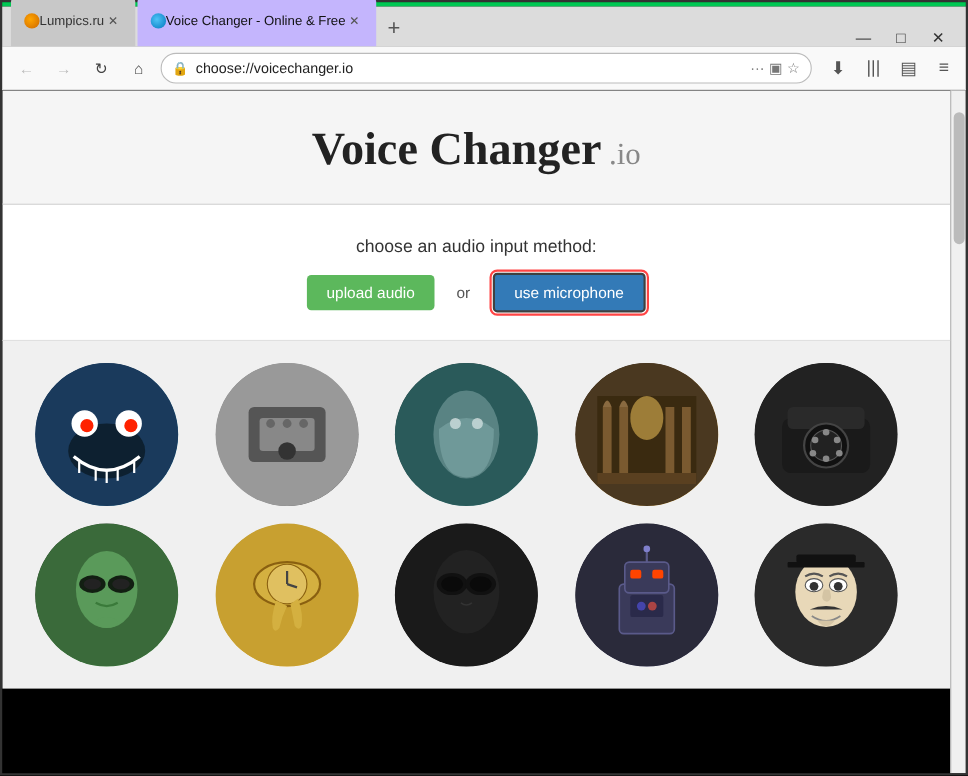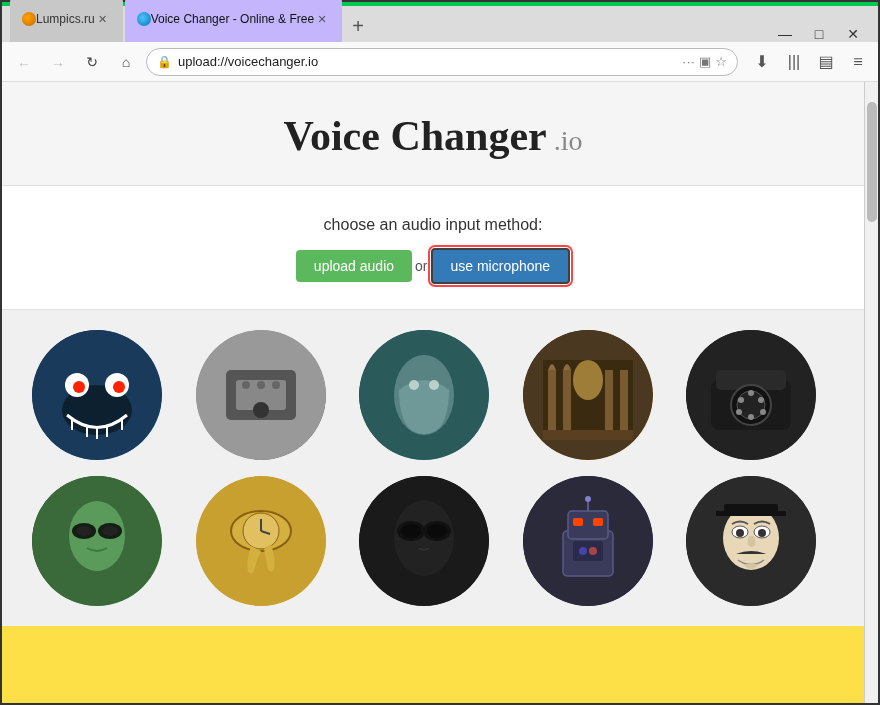--- a/index.html
+++ b/index.html
@@ -162,21 +162,21 @@
 
     
     .content-area {
       flex: 1;
       display: flex;
       overflow: hidden;
     }
 
     .page-content {
       flex: 1;
-      background: #fde047;
+      background: #000000;
       overflow-y: auto;
       overflow-x: hidden;
     }
 
     .scrollbar-track {
       width: 14px;
       background: #f0f0f0;
       border-left: 1px solid #ccc;
       display: flex;
       flex-direction: column;
@@ -223,21 +223,21 @@
     .choose-label {
       font-size: 16px;
       color: #333;
       margin-bottom: 14px;
     }
 
     .btn-row {
       display: flex;
       align-items: center;
       justify-content: center;
-      gap: 3px;
+      gap: 20px;
     }
 
     .btn-upload {
       background: #5cb85c;
       color: #fff;
       border: none;
       padding: 8px 18px;
       border-radius: 4px;
       font-size: 14px;
       cursor: pointer;
@@ -354,21 +354,21 @@
   </div>
 
   <div class="address-bar-row">
     <button class="nav-btn disabled">←</button>
     <button class="nav-btn disabled">→</button>
     <button class="nav-btn">↻</button>
     <button class="nav-btn">⌂</button>
 
     <div class="address-bar">
       <span style="font-size:12px;color:#4caf50;">🔒</span>
-      <span>upload://voicechanger.io</span>
+      <span>choose://voicechanger.io</span>
       <div class="address-icons">
         <span class="addr-icon">···</span>
         <span class="addr-icon">▣</span>
         <span class="addr-icon">☆</span>
       </div>
     </div>
 
     <div class="toolbar-right">
       <span class="toolbar-icon">⬇</span>
       <span class="toolbar-icon">|||</span>

